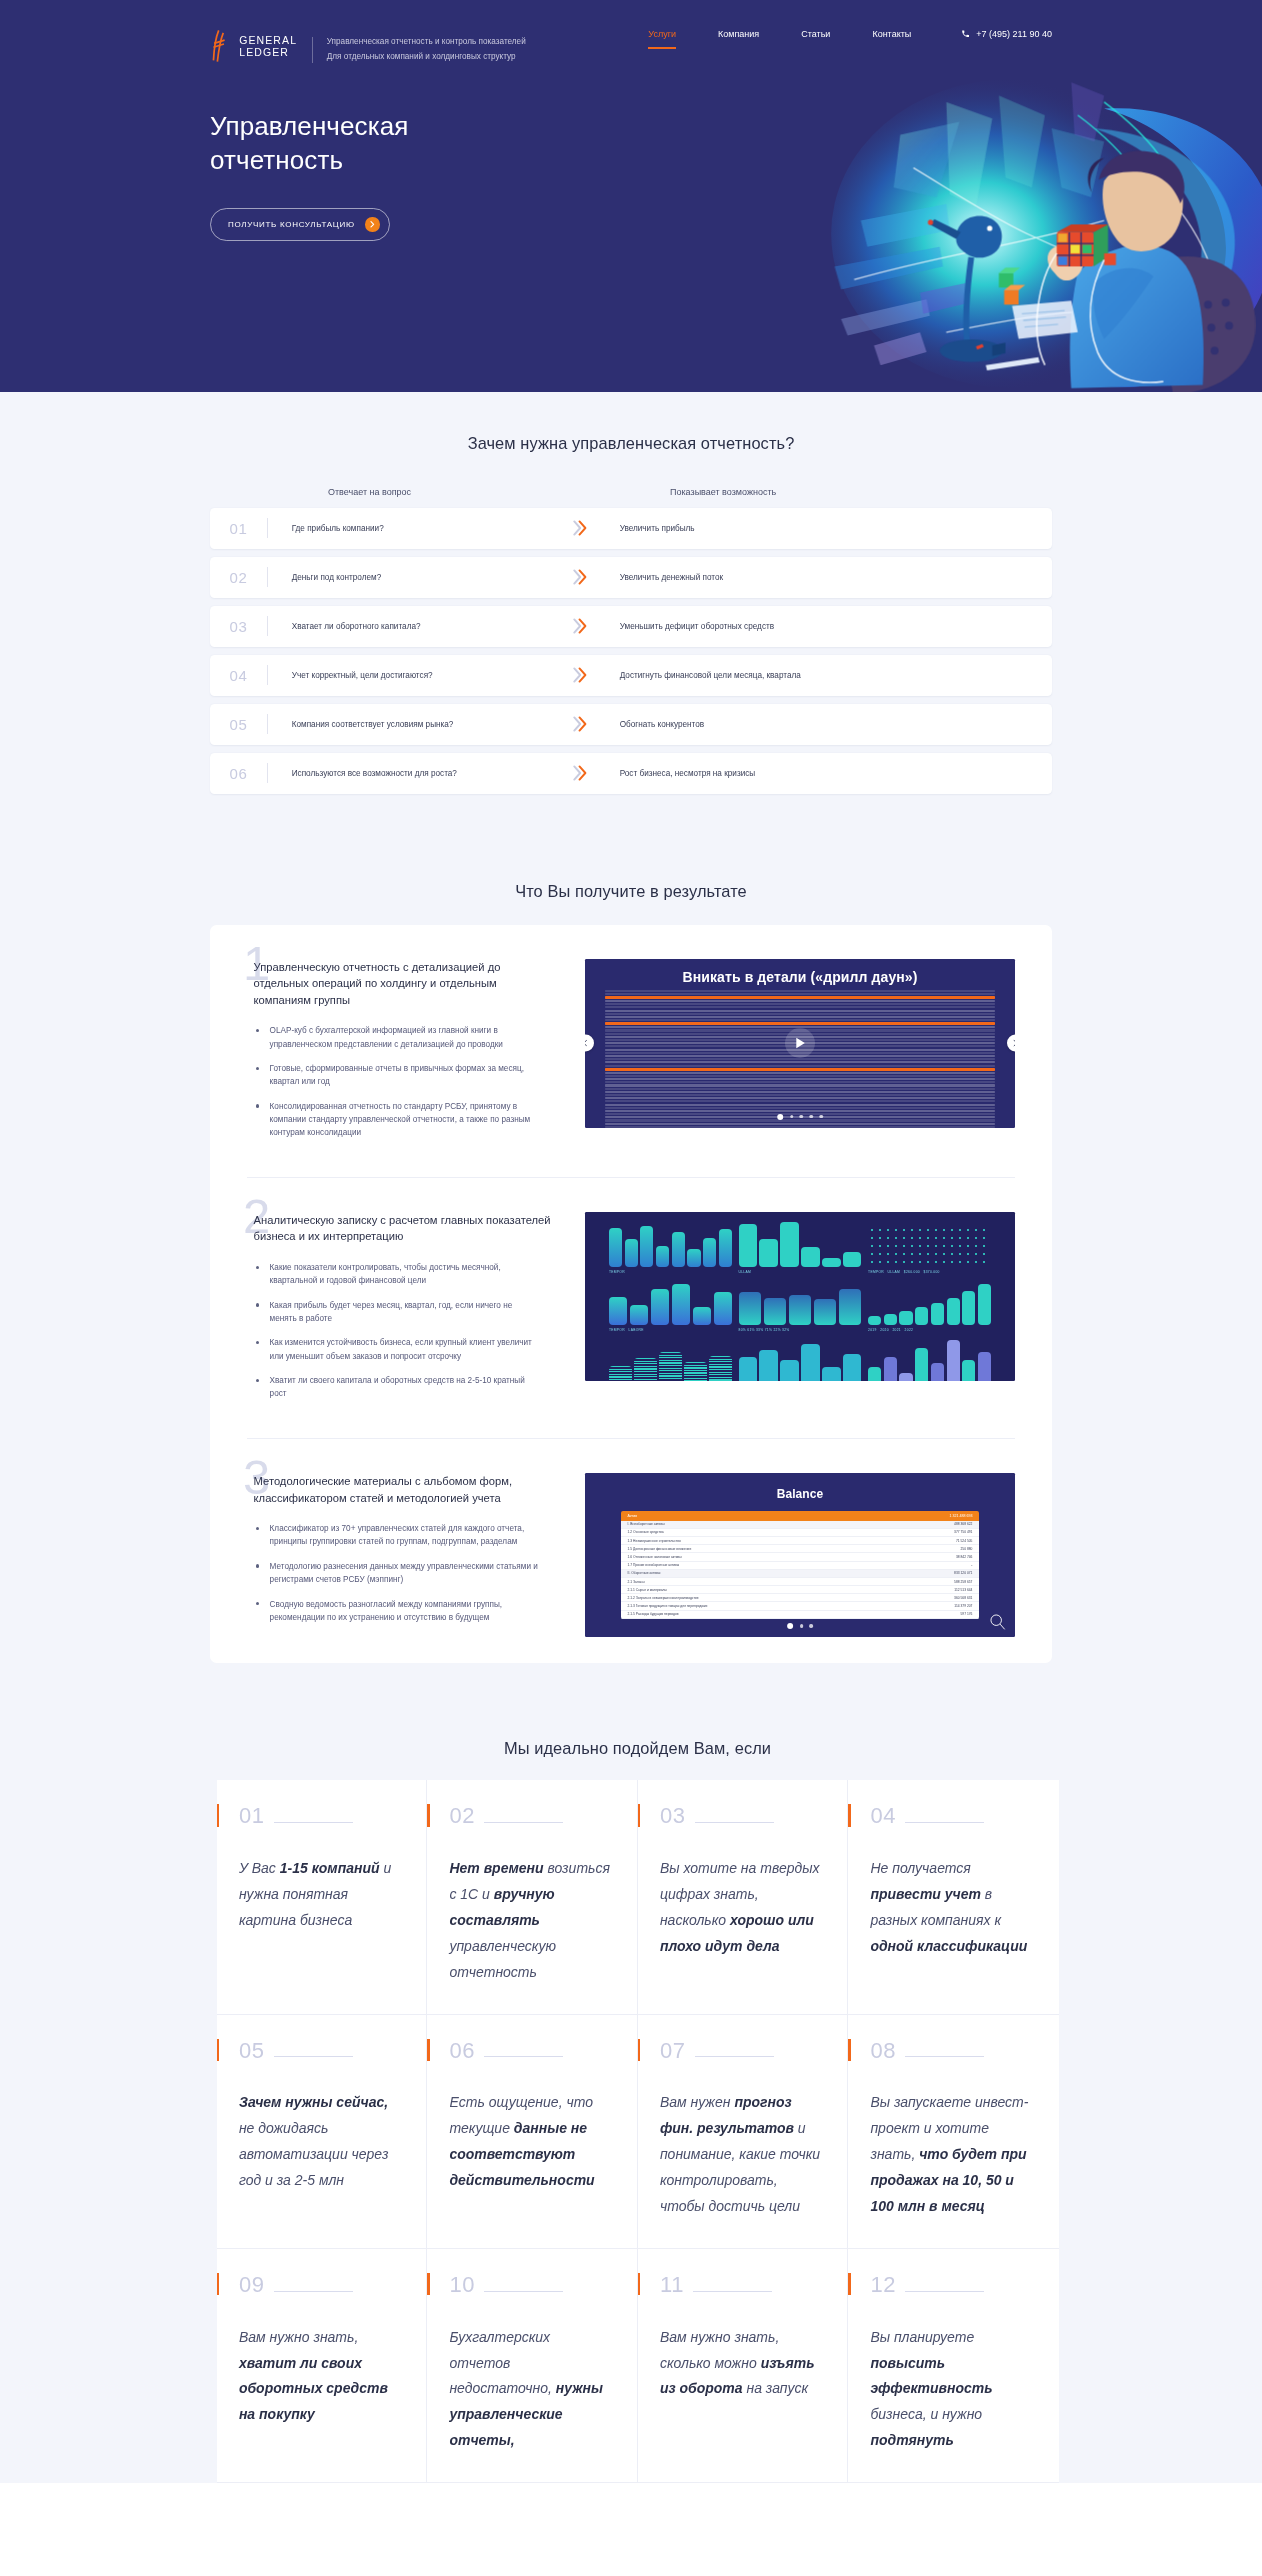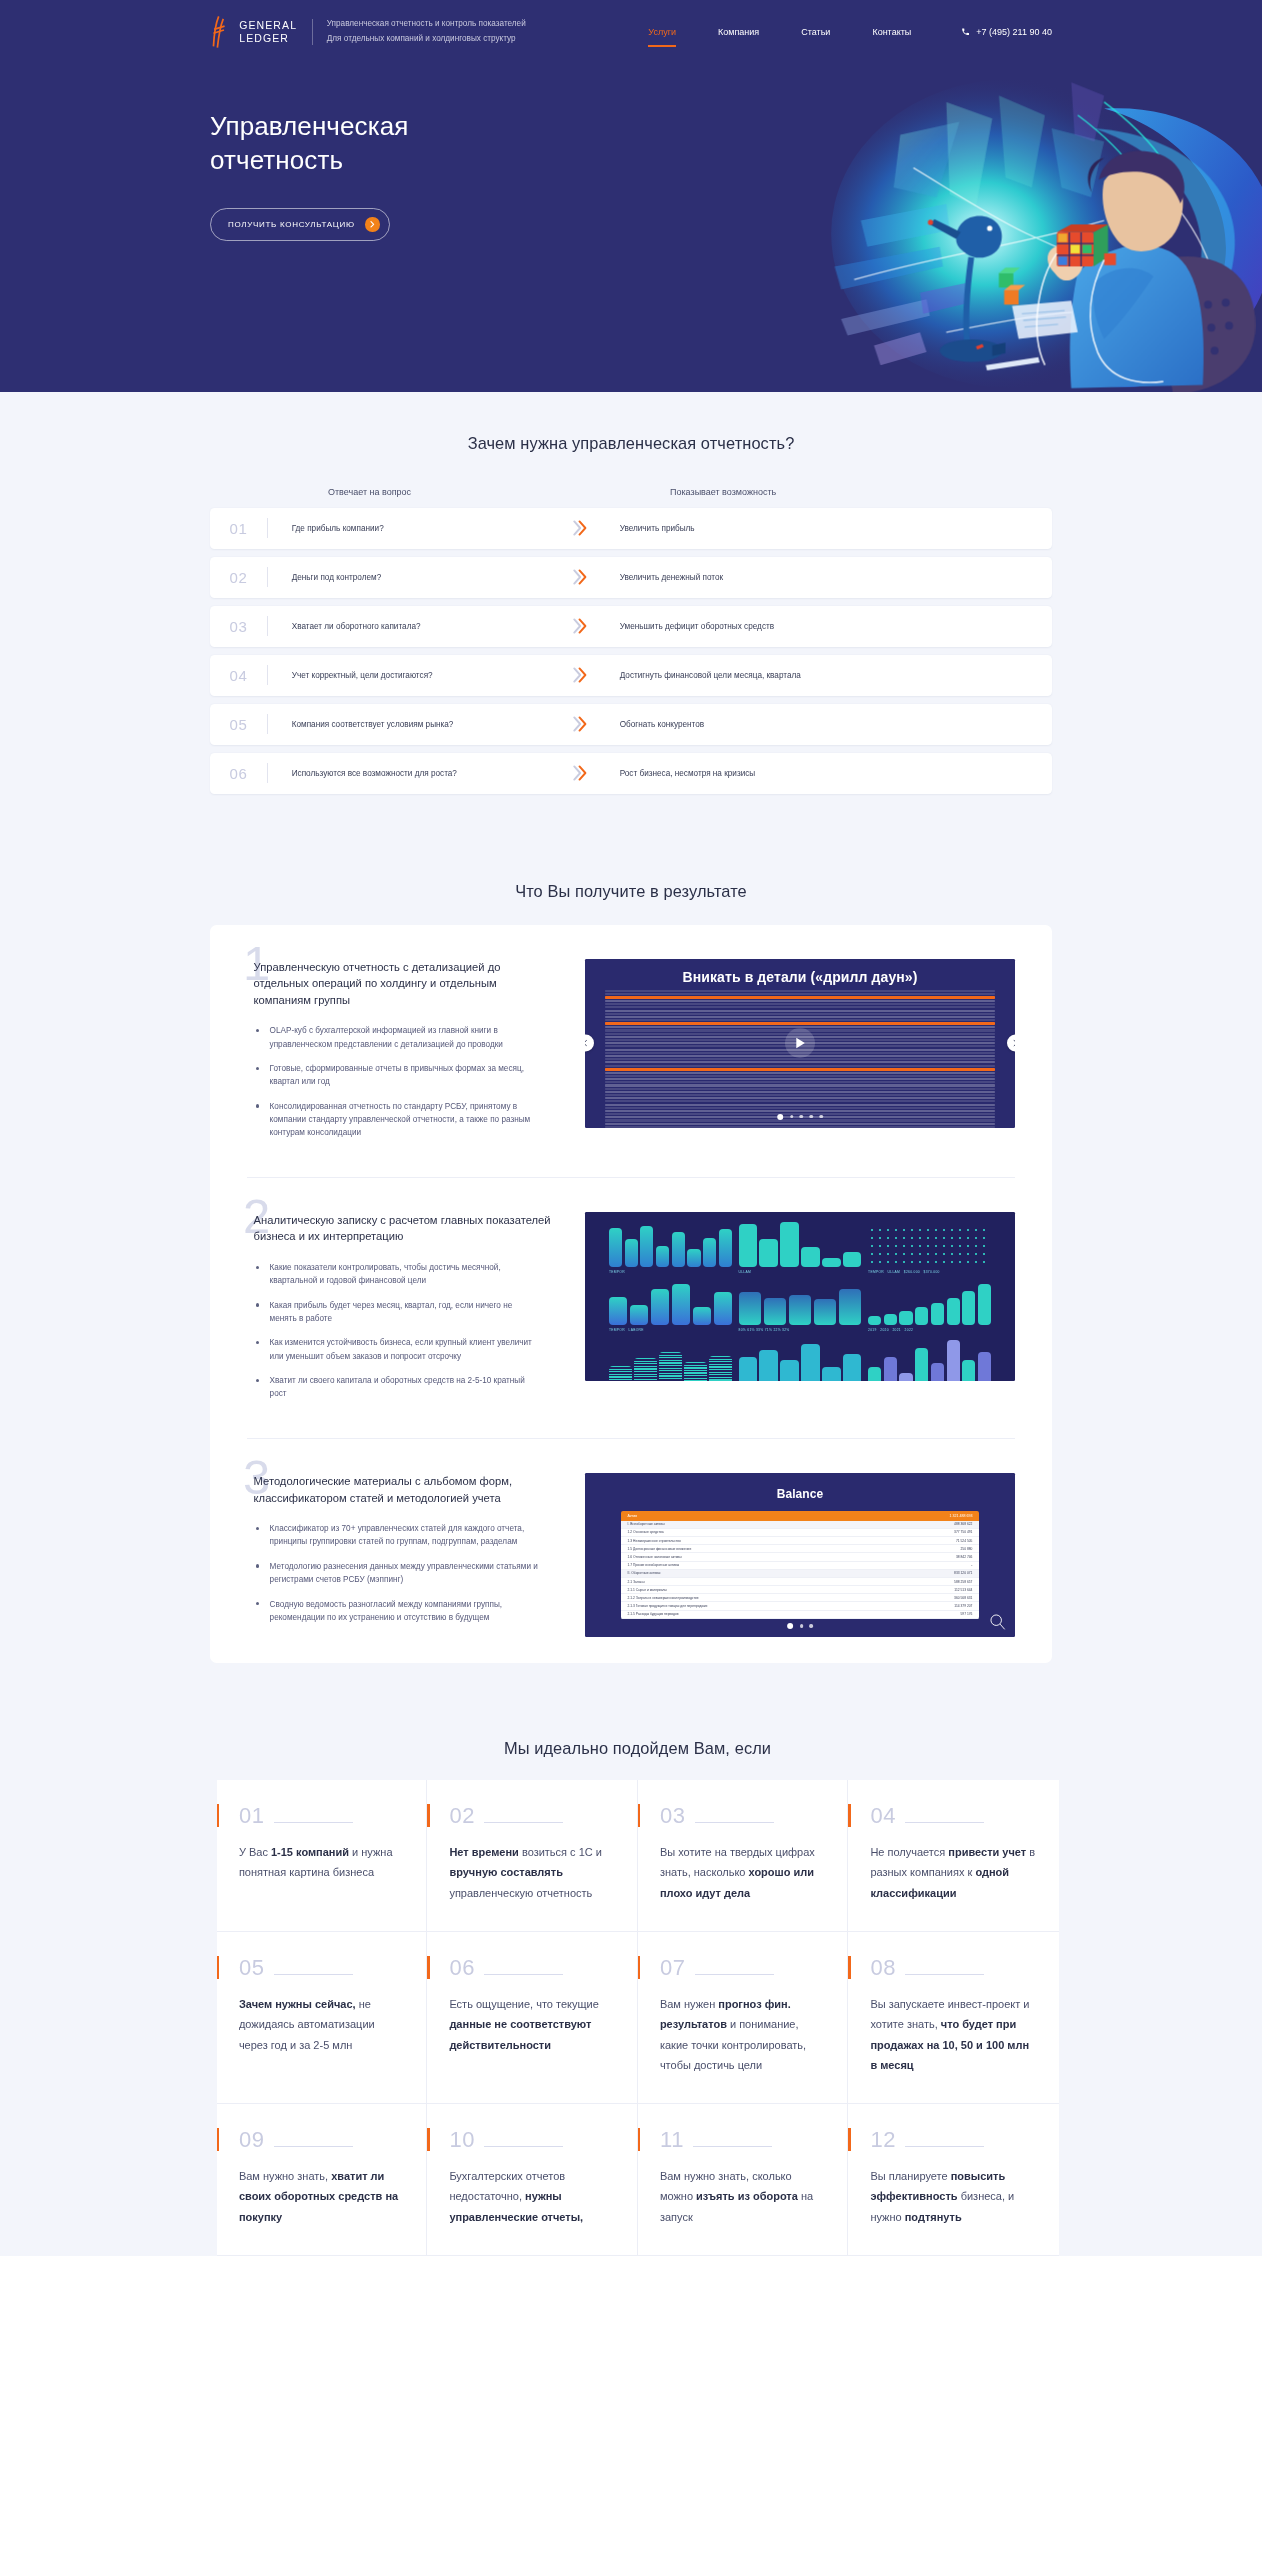--- a/index.html
+++ b/index.html
@@ -11,21 +11,21 @@
     color: #2e3350;
     -webkit-font-smoothing: antialiased;
   }
   .page { width: 1262px; position: relative; overflow: hidden; }
 
   
   .header {
     height: 63px;
     background: #2e2f72;
     display: flex;
-    align-items: center;
+    align-items: flex-end;
     padding: 0 210px 0 210px;
     position: relative;
     z-index: 5;
   }
   .logo-wrap { display: flex; align-items: center; gap: 9.2px; }
   .logo-mark { width: 20px; height: 34px; position: relative; flex: none; }
   .logo-text { display: flex; flex-direction: column; line-height: 1.18; }
   .logo-text span {
     color: #fff; font-size: 10.5px; letter-spacing: 1.1px; font-weight: 400;
   }
@@ -208,21 +208,21 @@
     position: relative; padding: 26px 22.4px 28px 22.4px; min-height: 117px;
     border-right: 0.7px solid #eceef6; border-bottom: 0.7px solid #eceef6;
   }
   .fit-cell:nth-child(4n) { border-right: none; }
   .fit-bar {
     position: absolute; left: 0; top: 24px; width: 2.6px; height: 22.4px; background: #f2681a;
   }
   .fit-top { display: flex; align-items: flex-end; gap: 9.2px; }
   .fit-num { font-size: 22px; color: #c8cbe0; line-height: .9; letter-spacing: 0.7px; }
   .fit-rule { flex: 1; height: 0.7px; background: #d9dced; margin-bottom: 3.3px; max-width: 79px; }
-  .fit-txt { margin-top: 16px; font-size: 11px; line-height: 1.85; color: #4a4f6b; }
+  .fit-txt { margin-top: 30px; font-size: 14px; line-height: 1.85; color: #4a4f6b; font-style: italic; }
   .fit-txt b { font-weight: bold; color: #2b3048; }
 </style>
 </head>
 <body>
 
 <div class="page">
 
   <div class="header">
     <div class="logo-wrap">
       <div class="logo-mark">

